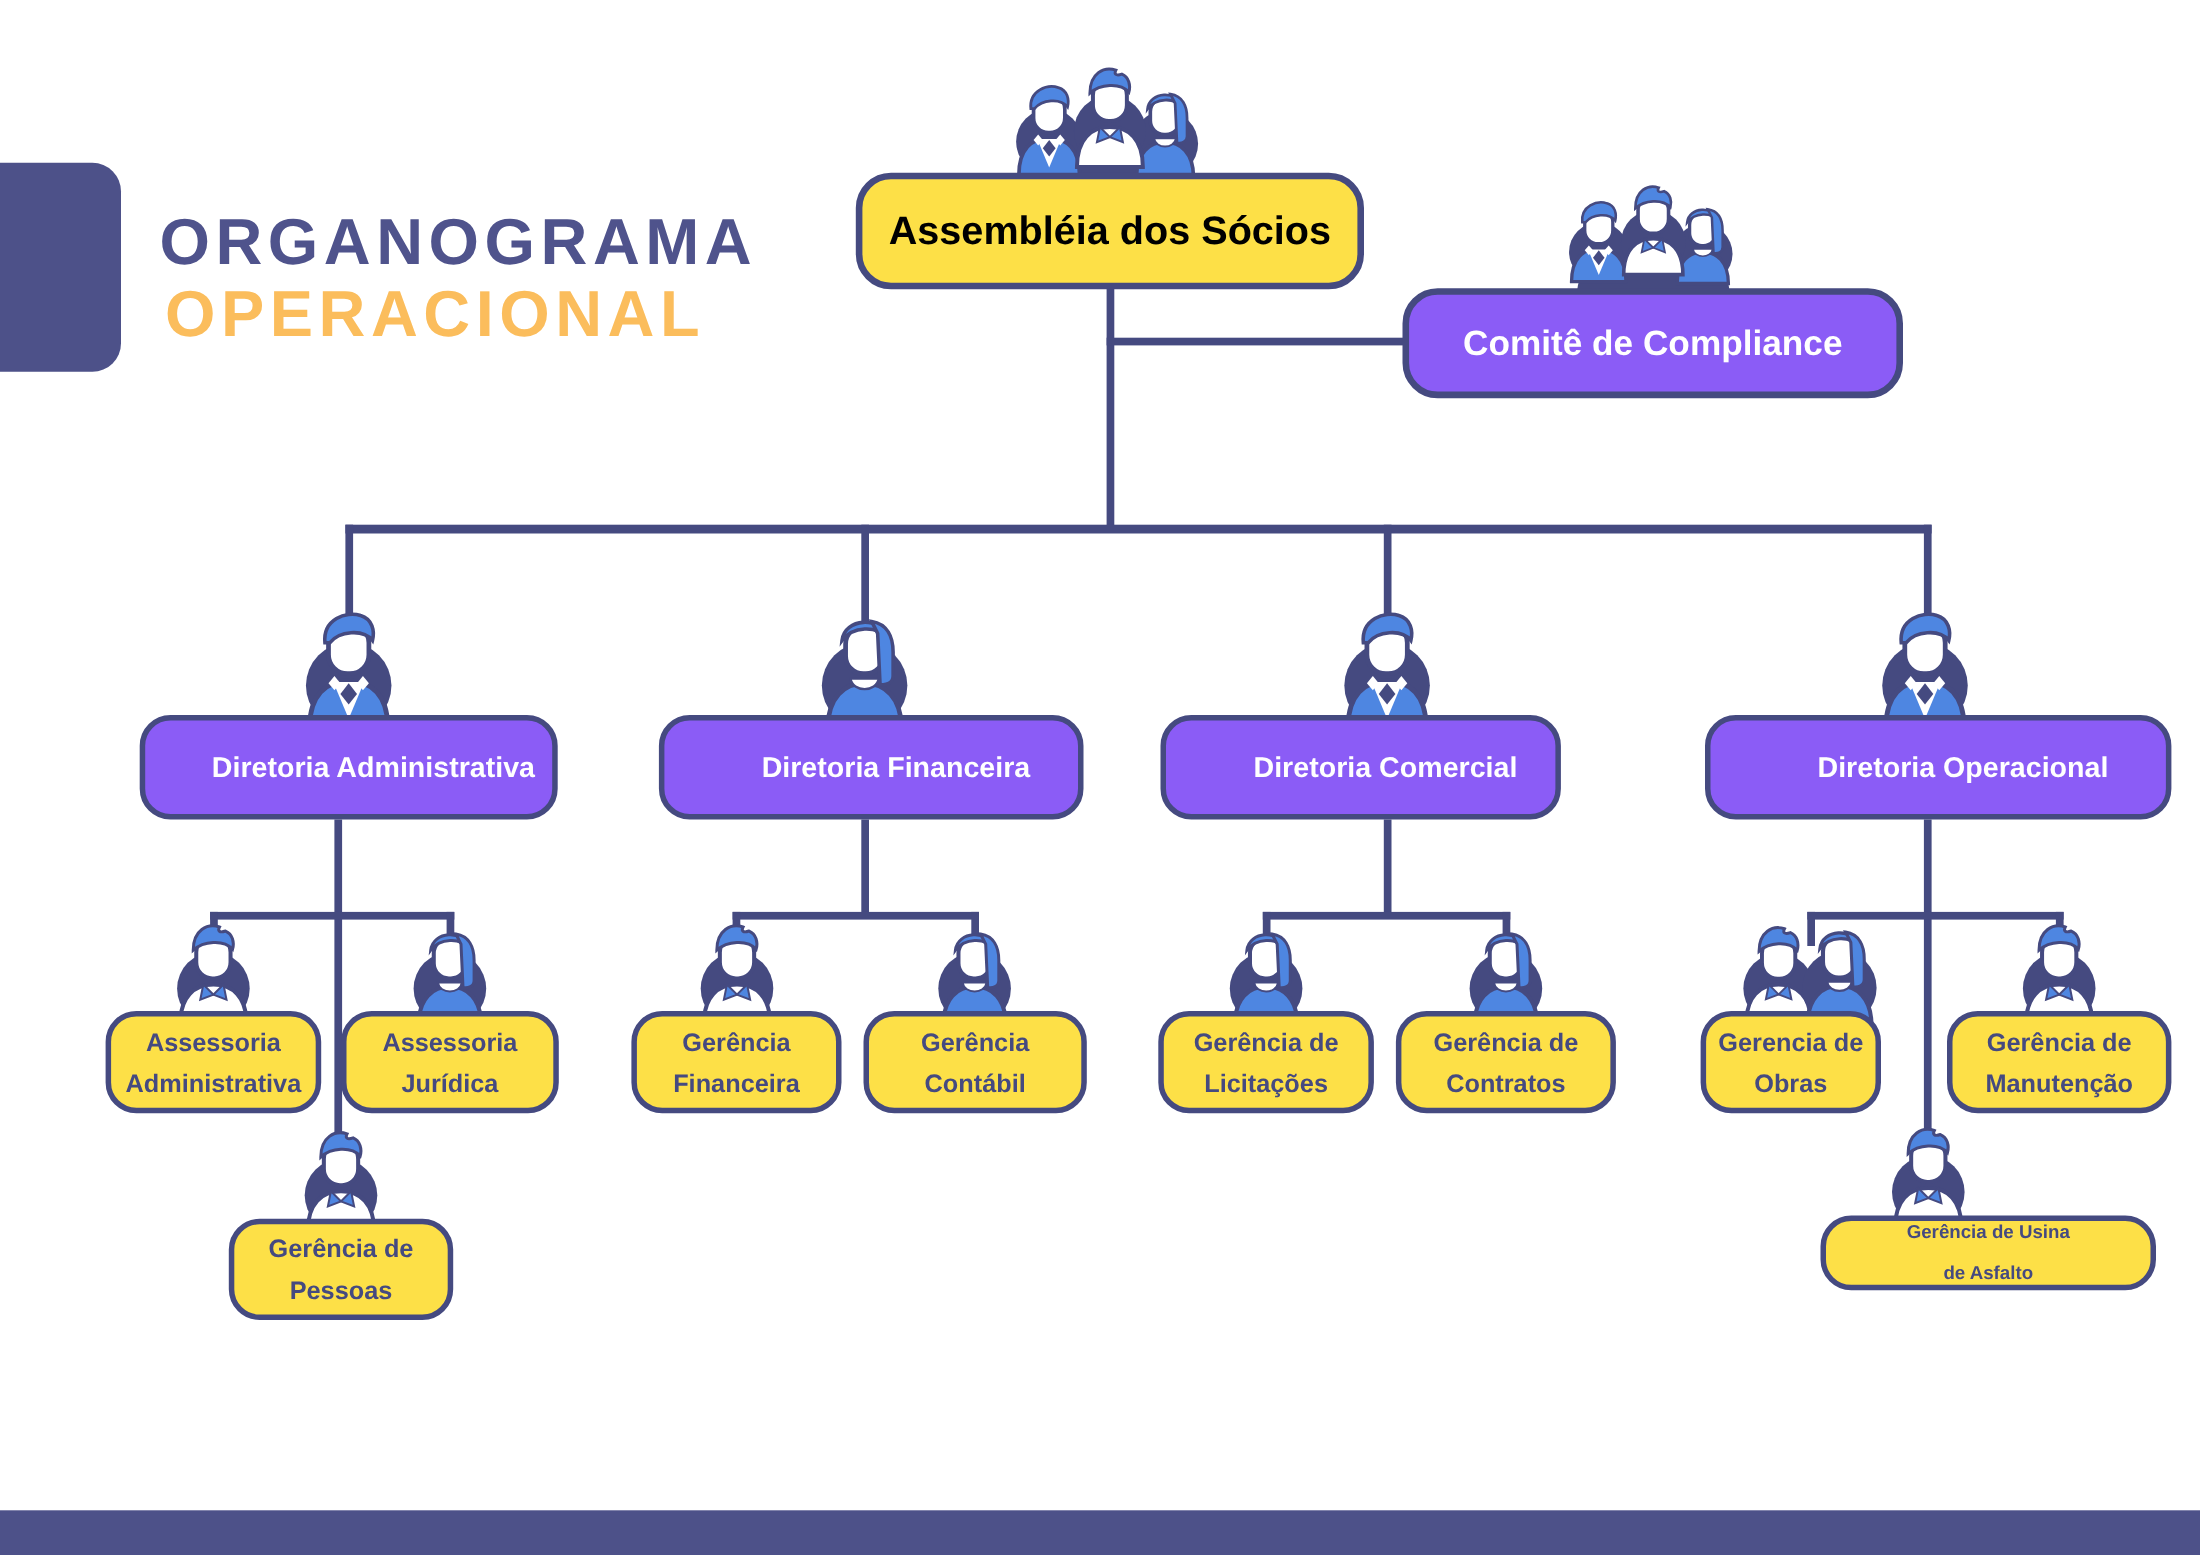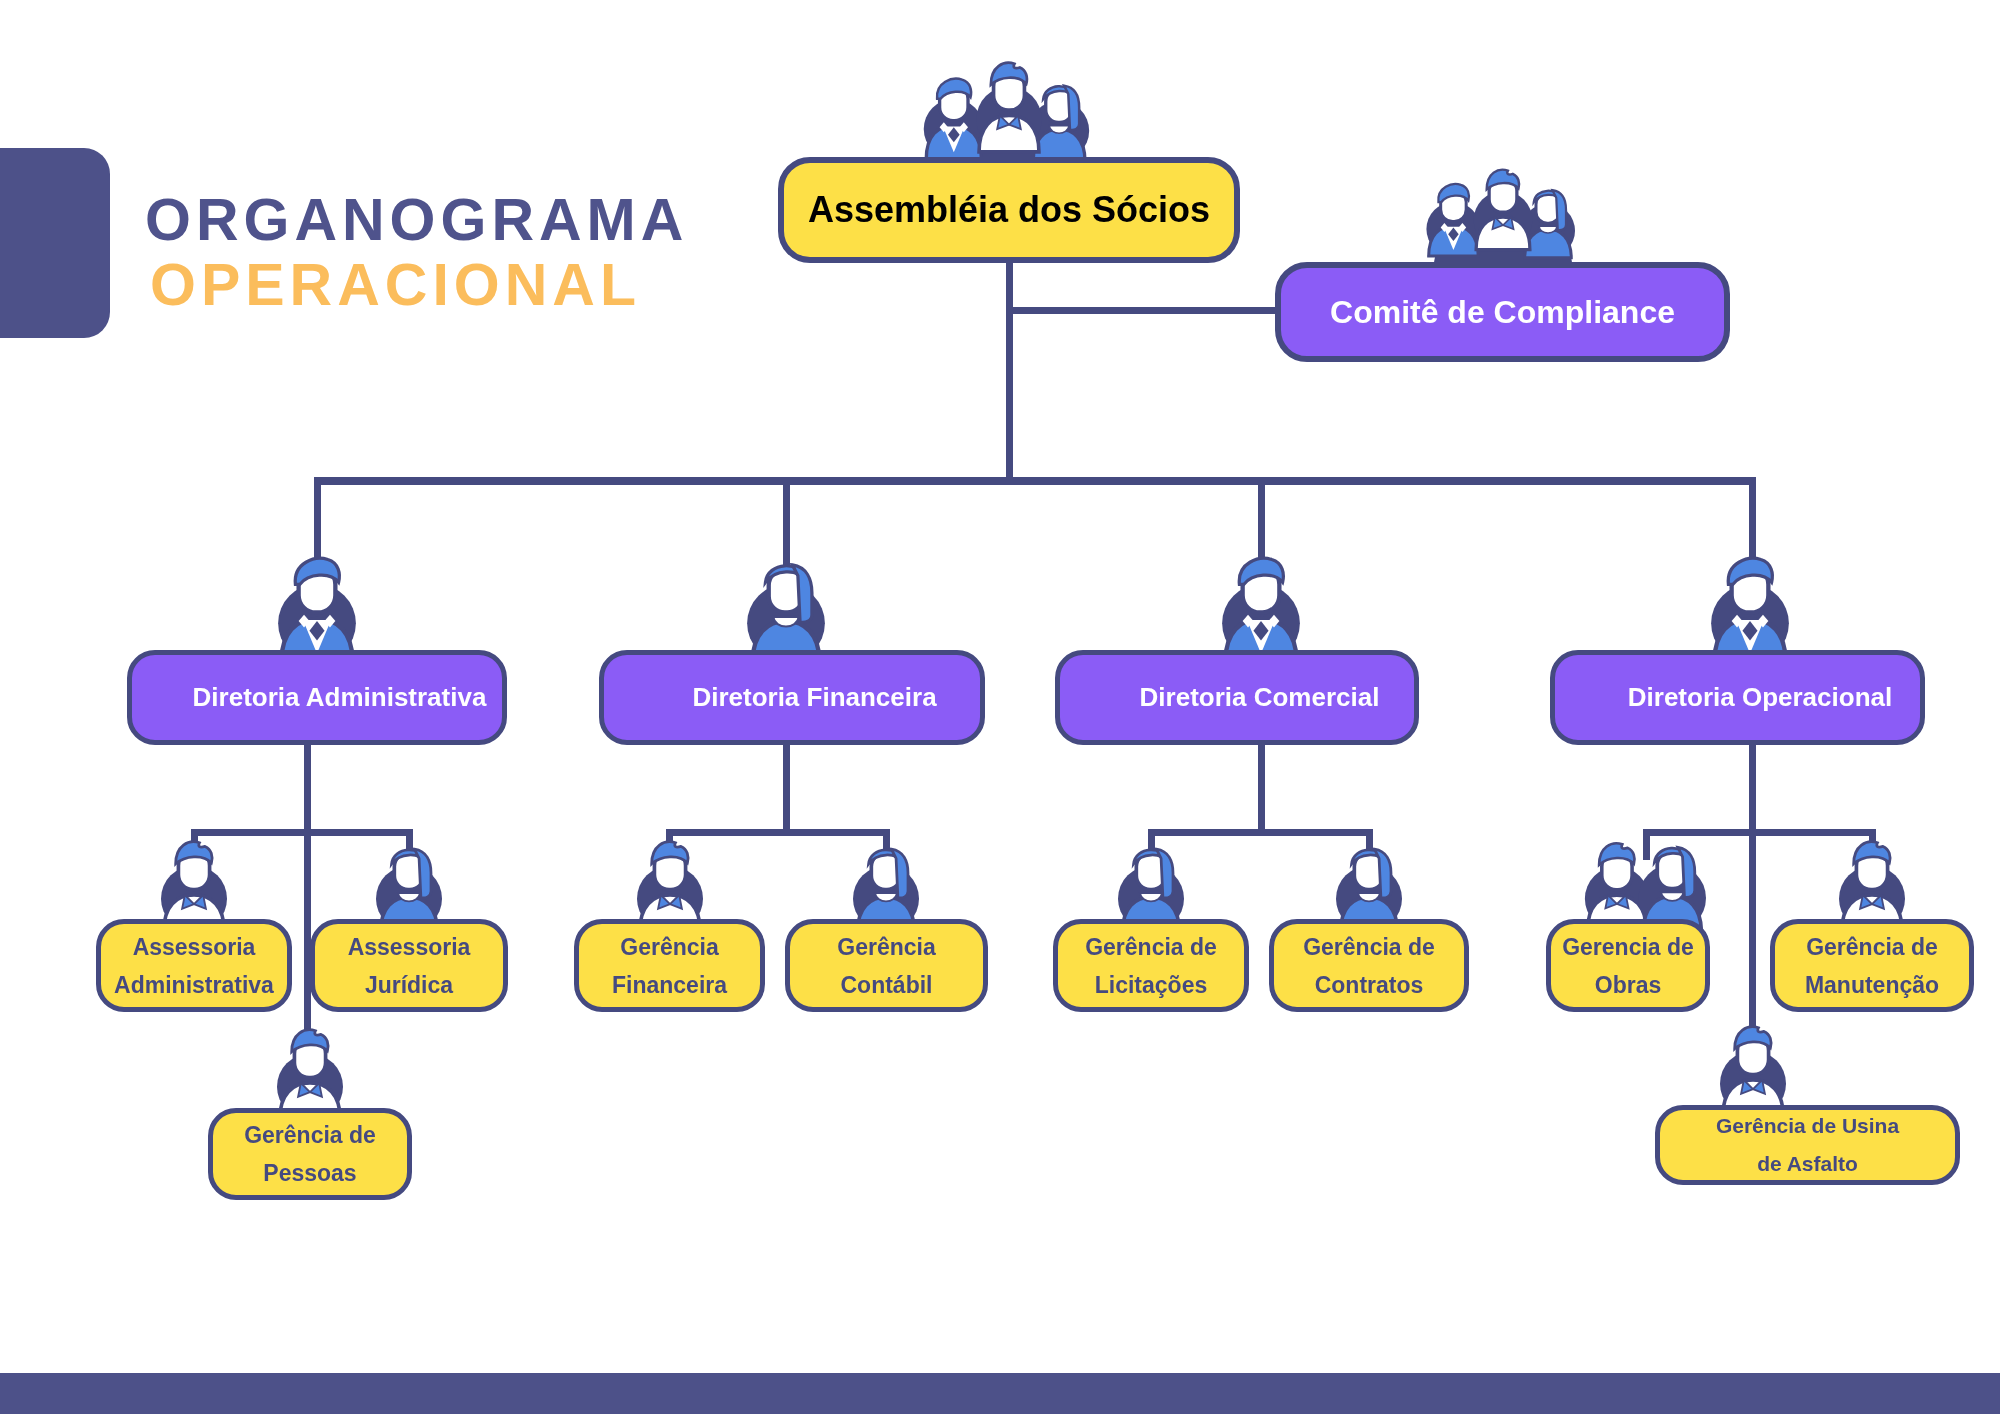--- a/index.html
+++ b/index.html
@@ -21,32 +21,32 @@
         display:flex;flex-direction:column;align-items:center;justify-content:center;text-align:center;}
   .node.big{border-width:6px;border-radius:32px;}
   .orange{background:#fde047;}
   .blue{background:#8b5cf6;color:#ffffff;}
   .n-assembleia{left:778px;top:157px;width:462px;height:106px;font-size:36px;color:#000000;}
   .n-comite{left:1275px;top:262px;width:455px;height:100px;font-size:32px;}
   .dir{top:650px;height:95px;font-size:26px;padding-left:45px;}
   .n-adm{left:127px;width:380px;}
   .n-fin{left:599px;width:386px;}
   .n-com{left:1055px;width:364px;}
-  .n-op{left:1550px;width:375px;}
+  .n-op{left:1550px;width:424px;}
   .leaf{top:919px;height:93px;font-size:23px;color:#454a80;line-height:38px;}
   .n-assadm{left:96px;width:196px;}
   .n-assjur{left:310px;width:198px;}
   .n-gerfin{left:574px;width:191px;}
   .n-gercont{left:785px;width:203px;}
   .n-gerlic{left:1053px;width:196px;}
   .n-gercontr{left:1269px;width:200px;}
   .n-gerobras{left:1546px;width:164px;}
   .n-germanut{left:1770px;width:204px;}
   .n-gerpessoas{left:208px;top:1108px;width:204px;height:92px;font-size:23px;color:#454a80;line-height:38px;}
-  .n-gerusina{left:1655px;top:1105px;width:305px;height:80px;font-size:21px;color:#454a80;line-height:38px;}
+  .n-gerusina{left:1655px;top:1105px;width:305px;height:68px;font-size:17px;color:#454a80;line-height:38px;}
 </style>
 </head>
 <body>
 
 <svg width="0" height="0" style="position:absolute" aria-hidden="true">
   <defs>
     <g id="g-man-suit">
       <circle cx="60" cy="66" r="36" fill="#454a80"></circle>
       <path d="M27,102 C27,74 41,62 60,62 C79,62 93,74 93,102 Z" fill="#4e86e1" stroke="#454a80" stroke-width="4"></path>
       <path d="M47,63 L60,94 L73,63 Z" fill="#ffffff"></path>

